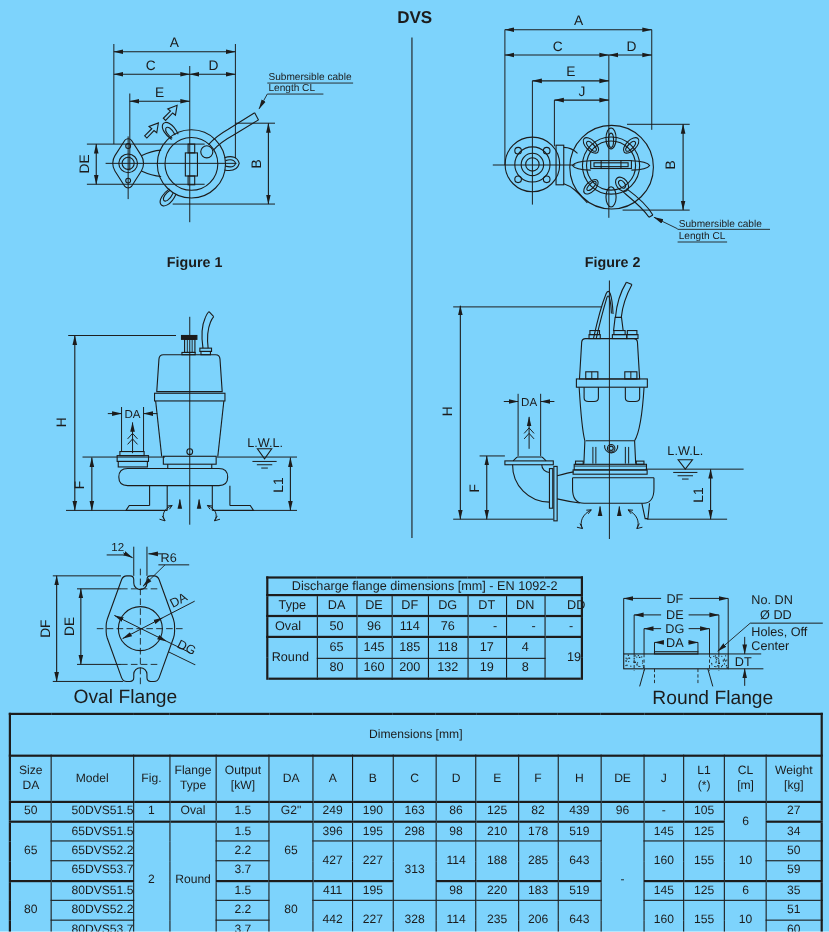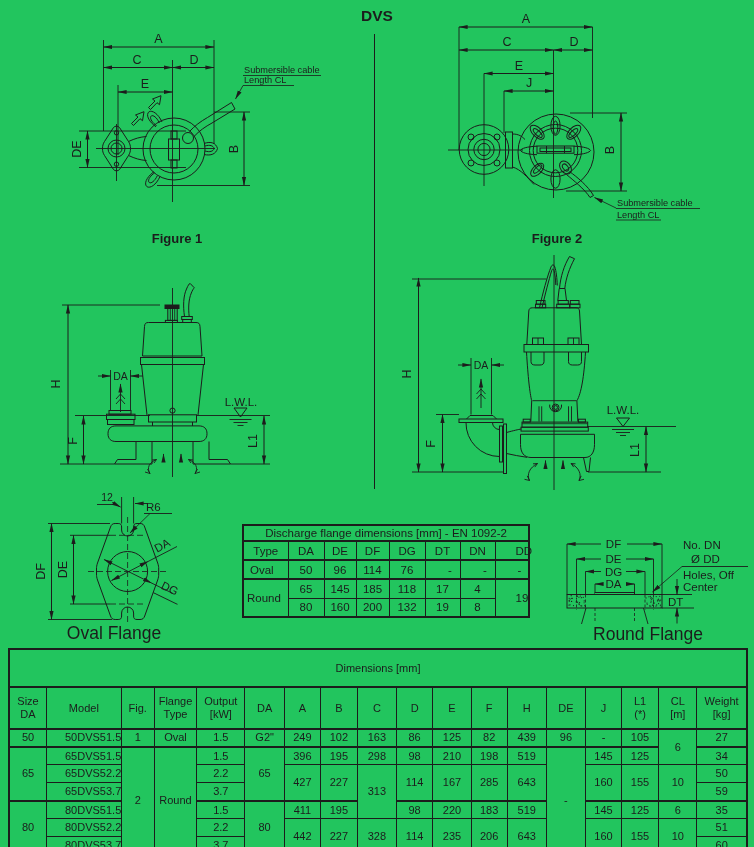--- a/index.html
+++ b/index.html
@@ -1,17 +1,17 @@
 <!DOCTYPE html>
 <html><head>
 <meta charset="utf-8">
 <style>
 html,body{margin:0;padding:0;background:#fff;}
 *{box-sizing:border-box;}
-#page{position:relative;width:754px;height:847px;background:#22c55e;overflow:hidden;
+#page{position:relative;width:754px;height:847px;background:#7dd3fc;overflow:hidden;
   font-family:"Liberation Sans",sans-serif;color:#1c1c1c;}
 #draw{position:absolute;left:0;top:0;}
 
 #dft{position:absolute;left:242px;top:524px;width:288px;border-collapse:collapse;border:2px solid #1c1c1c;
   font-size:11.5px;color:#1c1c1c;table-layout:fixed;}
 #dft td{border:1.3px solid #1c1c1c;text-align:center;padding:0;height:19px;line-height:12px;}
 #dft td.t{border:2px solid #1c1c1c;height:16px;}
 #dft tr.hd td{border-bottom-width:2px;border-top-width:2px;}
 #dft td.l2{border-left-width:2px;}#dft td.r2{border-right-width:2px;padding-left:20px;}
 #dft tr.ov td{border-bottom-width:2px;}
@@ -524,21 +524,21 @@
           <td>Weight<br>[kg]</td>
         </tr>
 <tr class="r">
 <td class="bb">50</td>
           <td class="ml bb">50DVS51.5</td>
           <td class="bb">1</td>
           <td class="bb">Oval</td>
           <td class="bb">1.5</td>
           <td class="bb">G2"</td>
 <td class="bb">249</td>
-          <td class="bb">102</td>
+          <td class="bb">190</td>
           <td class="bb">163</td>
           <td class="bb">86</td>
           <td class="bb">125</td>
           <td class="bb">82</td>
           <td class="bb">439</td>
           <td class="bb">96</td>
 <td class="bb">-</td>
           <td class="bb">105</td>
           <td rowspan="2">6</td>
           <td class="bb">27</td>
@@ -548,35 +548,35 @@
           <td class="ml">65DVS51.5</td>
           <td rowspan="6">2</td>
           <td rowspan="6">Round</td>
           <td>1.5</td>
           <td rowspan="3" class="bb">65</td>
 <td>396</td>
           <td>195</td>
           <td>298</td>
           <td>98</td>
           <td>210</td>
-          <td>198</td>
+          <td>178</td>
           <td>519</td>
           <td rowspan="6">-</td>
 <td>145</td>
           <td>125</td>
           <td>34</td>
         </tr>
 <tr class="r">
 <td class="ml">65DVS52.2</td>
           <td>2.2</td>
 <td rowspan="2" class="bb">427</td>
           <td rowspan="2" class="bb">227</td>
           <td rowspan="3">313</td>
           <td rowspan="2" class="bb">114</td>
-          <td rowspan="2" class="bb">167</td>
+          <td rowspan="2" class="bb">188</td>
           <td rowspan="2" class="bb">285</td>
           <td rowspan="2" class="bb">643</td>
 <td rowspan="2" class="bb">160</td>
           <td rowspan="2" class="bb">155</td>
           <td rowspan="2" class="bb">10</td>
           <td>50</td>
         </tr>
 <tr class="r">
 <td class="ml bb">65DVS53.7</td>
           <td class="bb">3.7</td>

